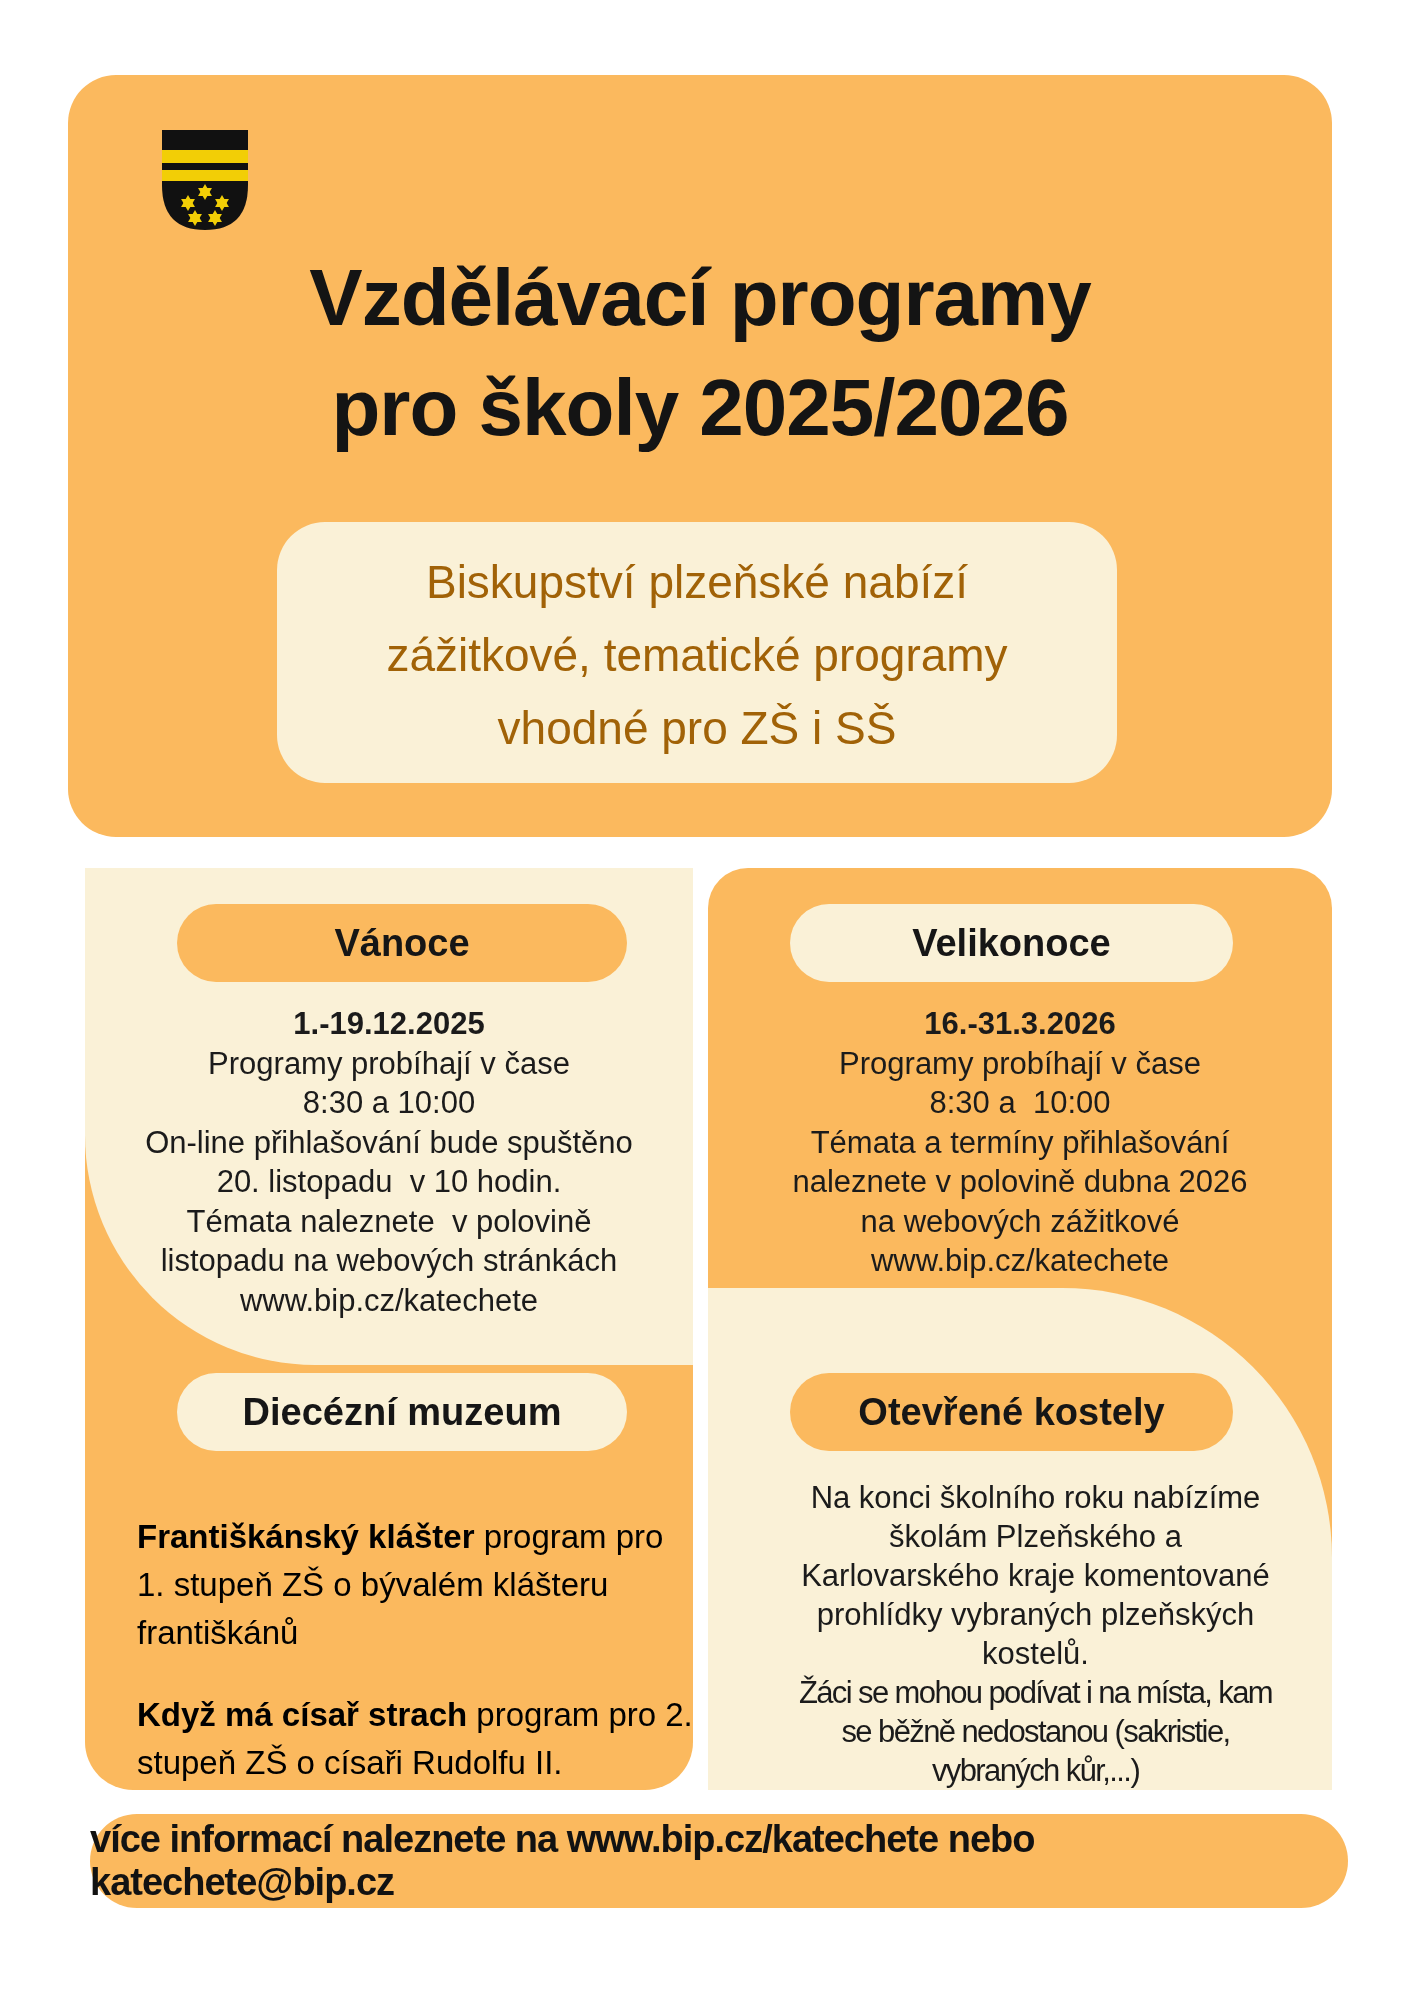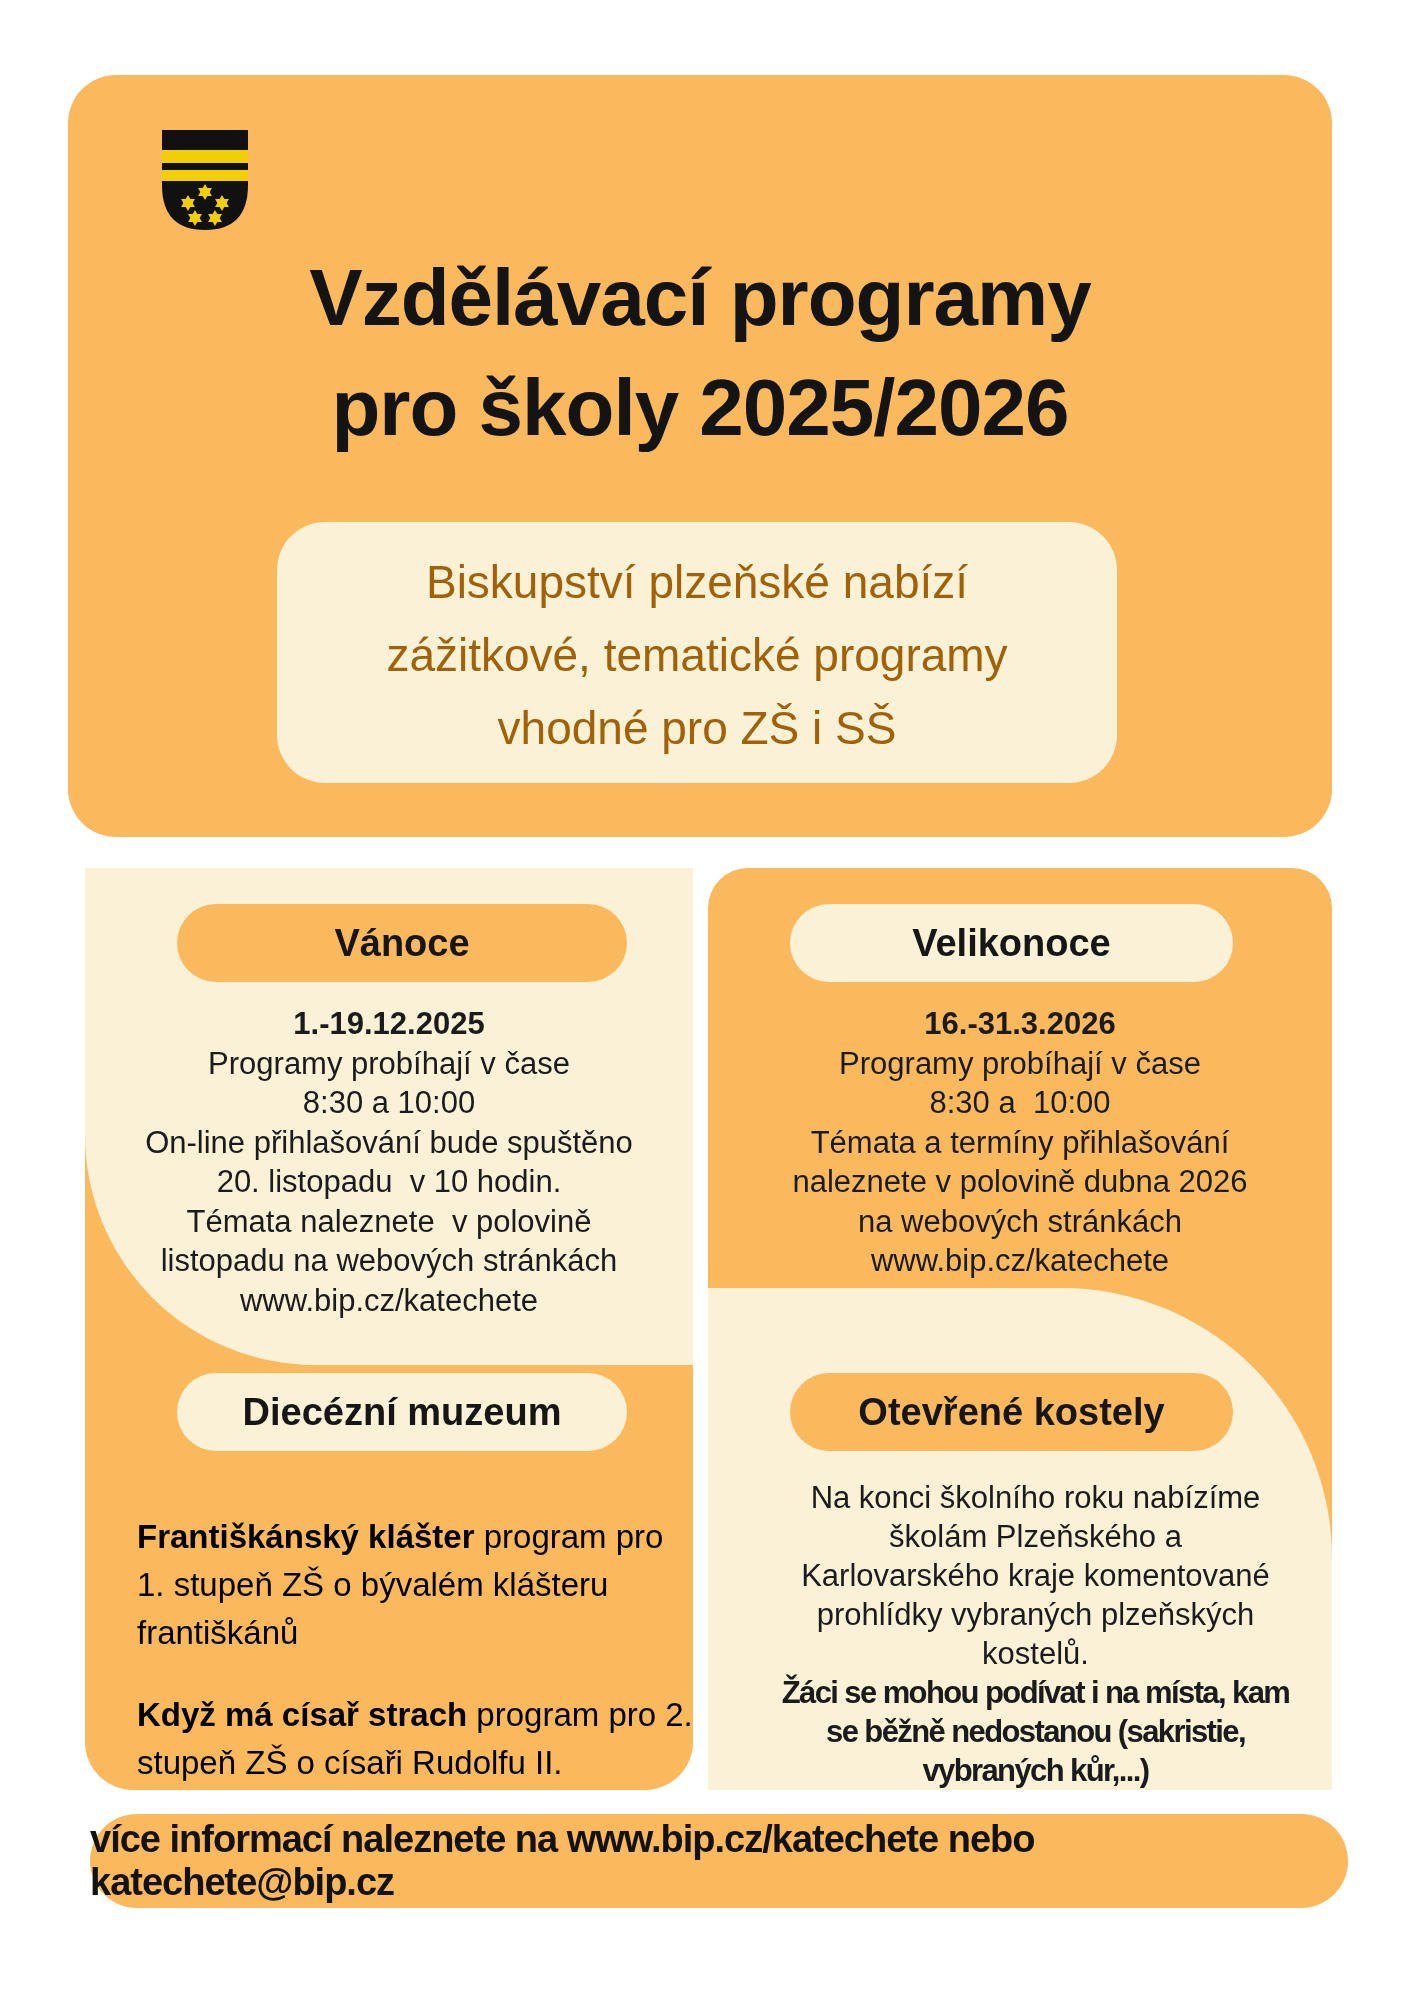--- a/index.html
+++ b/index.html
@@ -105,21 +105,21 @@
     text-align:left;font-size:33px;line-height:48px;
     color:#000000;z-index:3;
   }
   .museum-text p{margin:0;}
   .museum-text p + p{margin-top:34px;}
 
   .kostely-block{
     top:610px;
     font-size:31px;line-height:39px;padding-left:31px;
   }
-  .kostely-block .tline:nth-child(n+6){letter-spacing:-1.6px;font-weight:bold;}
+  .kostely-block .tline:nth-child(n+6){letter-spacing:-1.6px;}
 
   
   .footer-pill{
     position:absolute;left:90px;top:1814px;
     width:1258px;height:94px;
     background:var(--orange);
     border-radius:47px;
     display:flex;align-items:center;justify-content:center;
     font-weight:bold;font-size:38px;letter-spacing:-1px;
     color:#121212;
@@ -195,21 +195,21 @@
     <div class="pill pill-cream pill-r pill-top">
       <span>Velikonoce</span>
     </div>
 
     <div class="tblock tb-top">
       <div class="tline bold">16.-31.3.2026</div>
       <div class="tline">Programy probíhají v čase</div>
       <div class="tline">8:30 a  10:00</div>
       <div class="tline">Témata a termíny přihlašování</div>
       <div class="tline">naleznete v polovině dubna 2026</div>
-      <div class="tline">na webových stránkách</div>
+      <div class="tline">na webových zážitkové</div>
       <div class="tline">www.bip.cz/katechete</div>
     </div>
 
     <div class="pill pill-orange pill-r pill-low">
       <span>Otevřené kostely</span>
     </div>
 
     <div class="tblock kostely-block">
       <div class="tline">Na konci školního roku nabízíme</div>
       <div class="tline">školám Plzeňského a</div>

